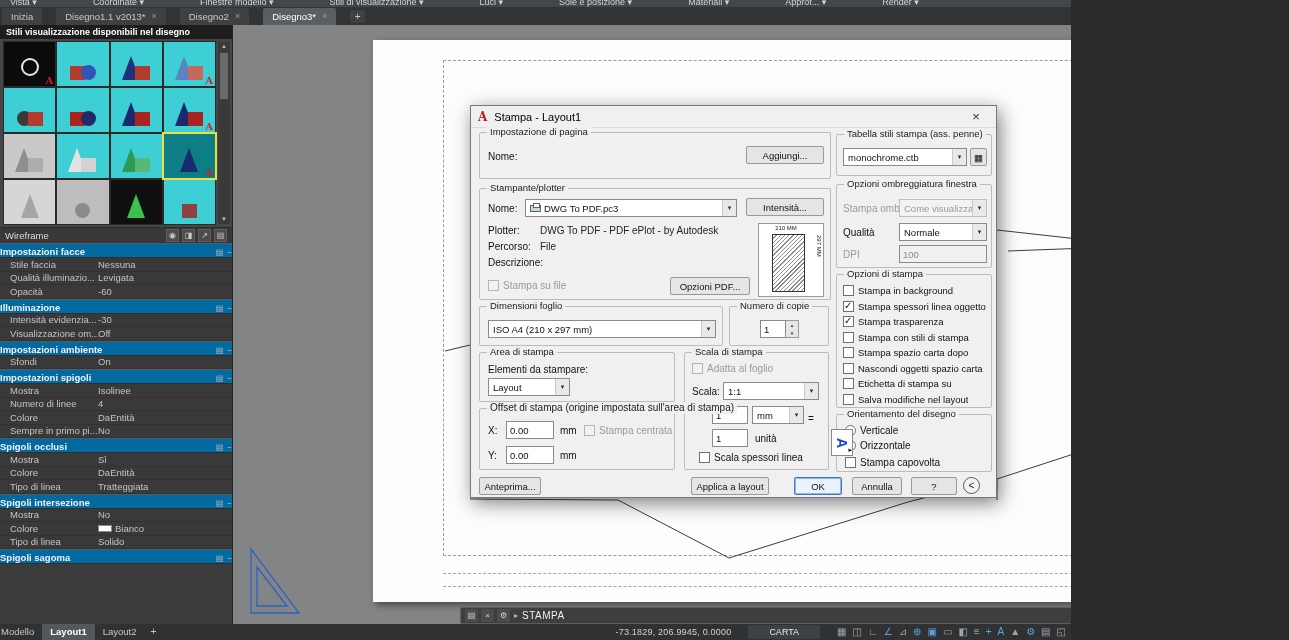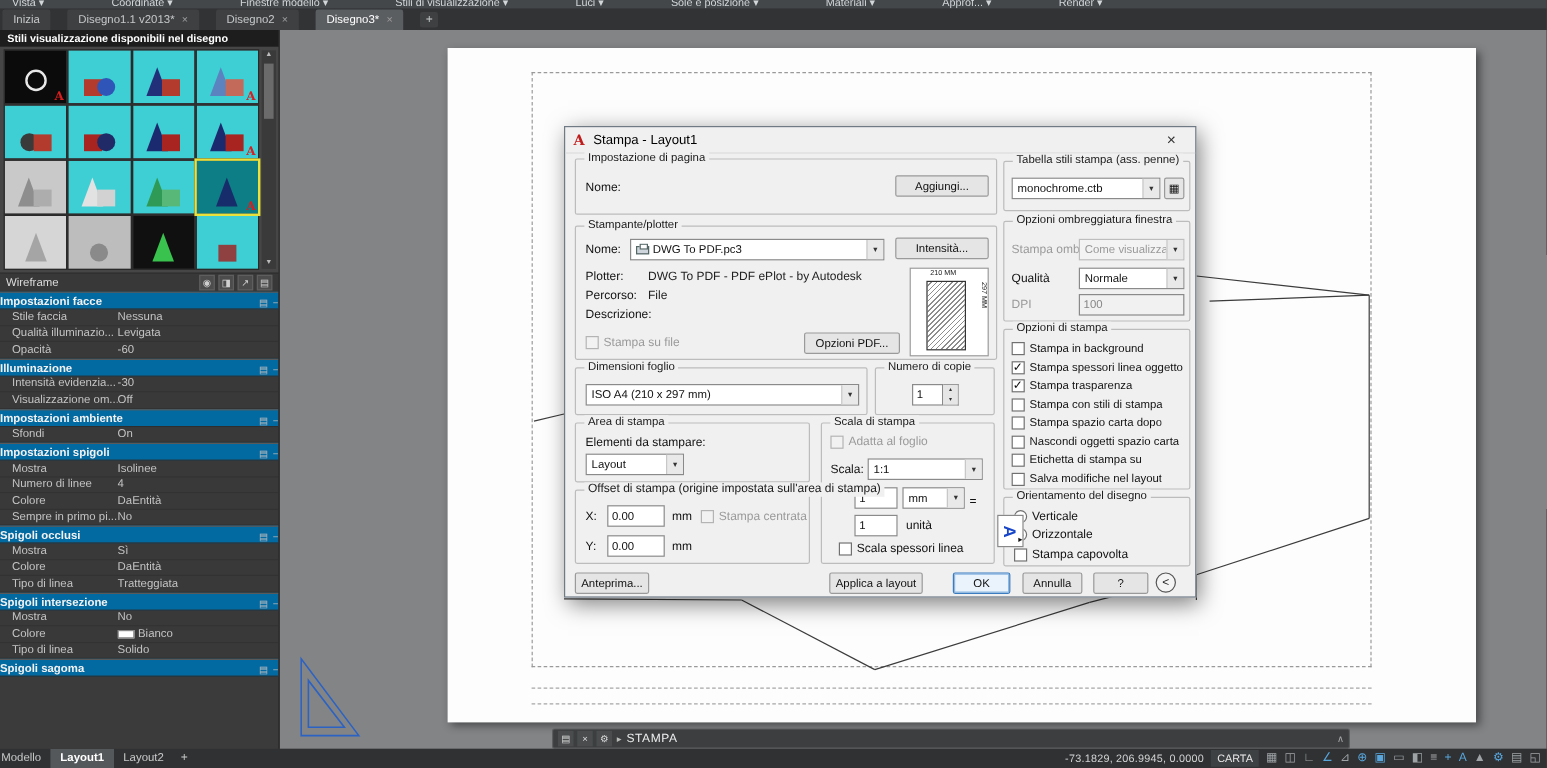--- a/index.html
+++ b/index.html
@@ -1,17 +1,17 @@
 <!DOCTYPE html>
 <html><head>
 <meta charset="utf-8">
 <style>
   *{box-sizing:border-box;margin:0;padding:0;font-family:"Liberation Sans",sans-serif}
   html,body{width:1289px;height:640px;overflow:hidden;background:#2a2a2a}
-  .app{position:relative;width:1289px;height:640px;background:#4a4a4a;overflow:hidden}
+  .app{position:relative;width:1071px;height:640px;background:#4a4a4a;overflow:hidden}
 
   
   .ribbon-strip{position:absolute;top:0;left:0;right:0;height:7px;background:#43474a;overflow:hidden;display:flex;gap:56px;padding-left:10px;z-index:6}
   .rib-item{font-size:9px;color:#d2d6d9;white-space:nowrap;transform:translateY(-3px)}
 
   
   .file-tabs{position:absolute;top:7px;left:0;right:0;height:18px;background:#313335;display:flex;align-items:flex-end;padding-left:2px;z-index:6}
   .ftab{height:17px;line-height:17px;padding:0 9px;margin-right:14px;background:#3e4042;color:#c6c8ca;font-size:9.5px;display:flex;gap:6px;align-items:center;border-radius:2px 2px 0 0;white-space:nowrap}
   .ftab.active{background:#5b5e61;color:#fff}
   .ftab .x{font-size:9px;color:#9a9a9a}
@@ -117,23 +117,23 @@
   .cmd-text{font-size:10px;letter-spacing:.5px;color:#eee}
   .cmd-expand{margin-left:auto;font-size:8px;color:#aaa}
 
   
   .statusbar{position:absolute;left:0;right:0;bottom:0;height:16px;background:#2f3133;display:flex;align-items:center;z-index:30;color:#c8c8c8;overflow:hidden}
   .sb-tabs{display:flex;height:100%}
   .sb-tab{padding:0 8px;line-height:16px;font-size:9.5px;white-space:nowrap}
   .sb-tab.clip{margin-left:-7px}
   .sb-tab.active{background:#55585b;color:#fff;font-weight:bold}
   .sb-plus{padding:0 6px;line-height:16px;font-size:10px}
-  .sb-right{margin-left:auto;display:flex;align-items:center;gap:6px;padding-right:5px}
+  .sb-right{margin-left:auto;display:flex;align-items:center;gap:17px;padding-right:5px}
   .coords{font-size:9px;color:#d2d2d2;letter-spacing:.2px}
-  .sb-space{font-size:9px;color:#e8e8e8;padding:0 5px;background:#3e4143;line-height:14px}
+  .sb-space{font-size:9px;color:#e8e8e8;padding:0 21px;background:#3e4143;line-height:14px}
   .sb-icons{display:flex;gap:6px;align-items:center}
   .sb-ico{font-size:10px;color:#9fa3a6;line-height:16px}
   .sb-ico.active{color:#58a6dc}
 </style>
 </head>
 <body>
 
 <div class="app">
 
   <div class="ribbon-strip" id="ribbonStrip">

